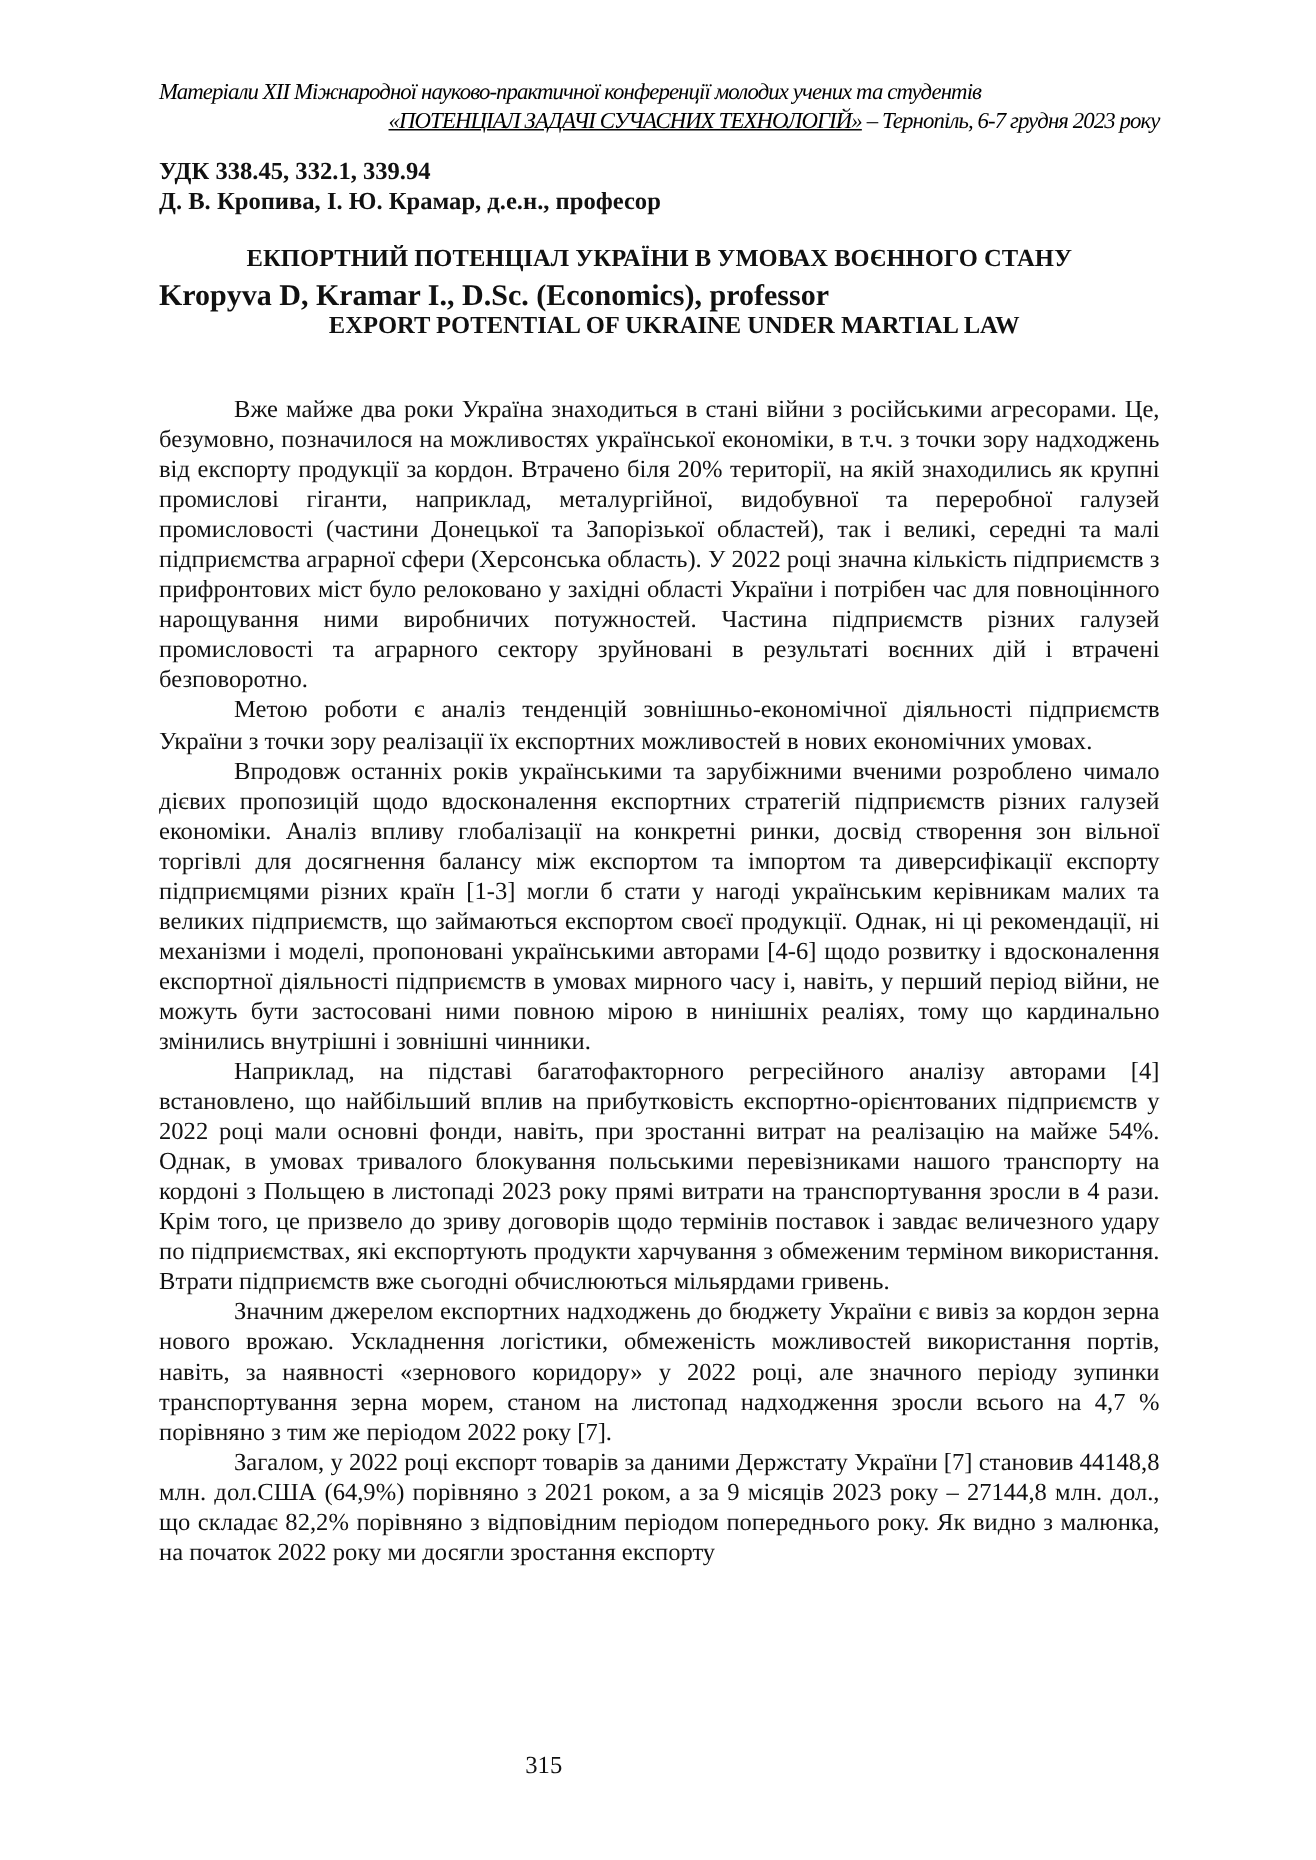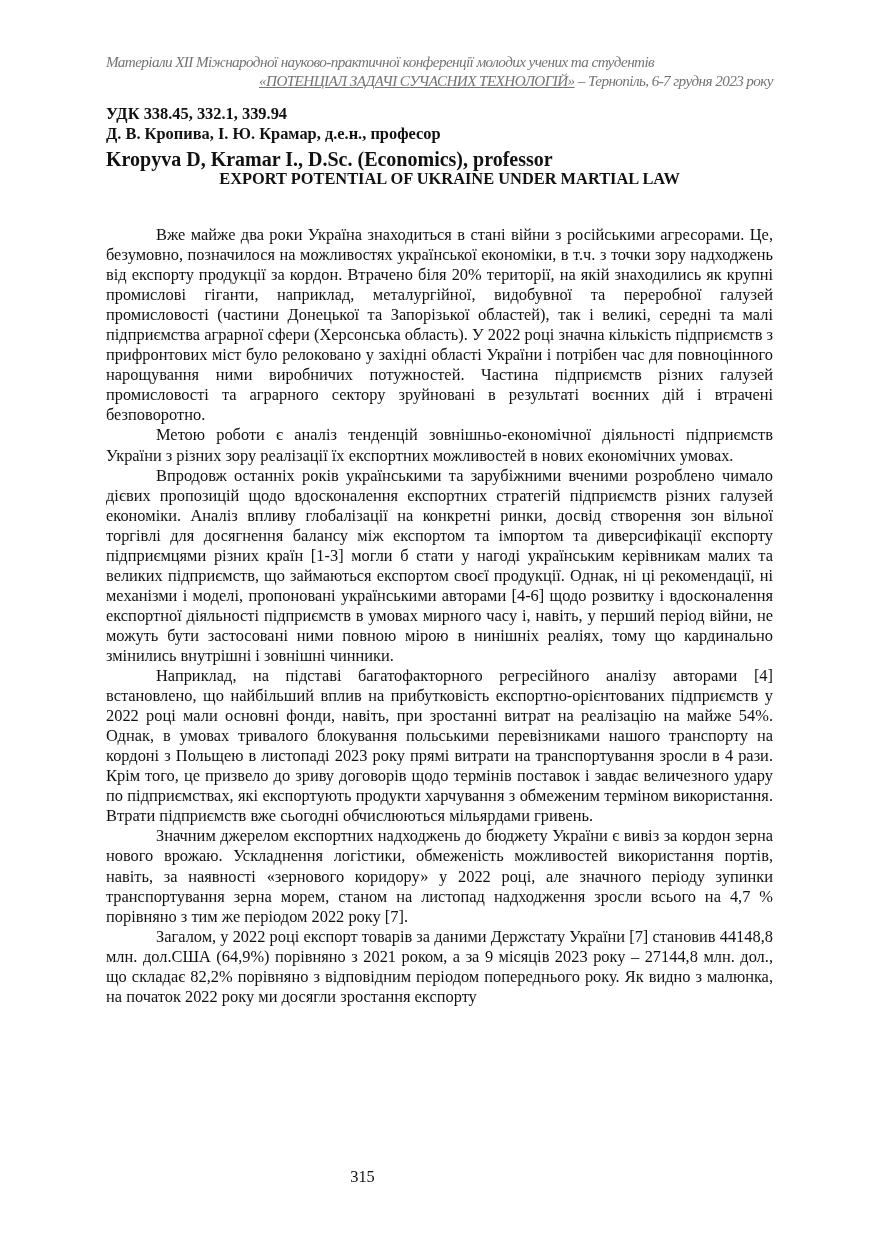--- a/index.html
+++ b/index.html
@@ -1,18 +1,18 @@
 <!DOCTYPE html>
 <html><head>
 <meta charset="utf-8">
 <style>
   html, body { margin:0; padding:0; background:#ffffff; }
   body { width:877px; height:1240px; position:relative; overflow:hidden; color:#111; }
   .page { position:absolute; left:106px; top:52px; width:667px; font-family:"Liberation Serif", serif; }
-  .hdr { font-style:italic; font-size:15.2px; line-height:19px; letter-spacing:-0.6px; color:#737373; }
+  .hdr { font-style:italic; font-size:15.2px; line-height:19px; letter-spacing:-0.6px; color:#000000; }
   .hdr .l1 { text-align:left; }
   .hdr .l2 { text-align:right; }
   .hdr u { text-decoration:underline; }
   .udk { margin-top:14px; font-weight:bold; font-size:16.4px; line-height:20px;font-family:Liberation Serif, serif; }
   .authors { font-weight:bold; font-size:16.4px; line-height:20px; }
   .affil { font-size:16.4px; line-height:20px; }
   .title-ua { margin-top:18px; text-align:center; font-weight:bold; font-size:16.4px; line-height:20px; }
   .authors-en { margin-top:5px; font-weight:bold; font-size:20px; line-height:20px; }
   .title-en { text-align:center; font-weight:bold; font-size:16.4px; line-height:20px; padding-left:20px; }
   .body { margin-top:36px; font-size:16.4px; line-height:20.05px; text-align:justify; }
@@ -24,27 +24,28 @@
 
 <div class="page">
   <div class="hdr">
     <div class="l1">Матеріали XII Міжнародної науково-практичної конференції молодих учених та студентів</div>
     <div class="l2"><u>«ПОТЕНЦІАЛ ЗАДАЧІ СУЧАСНИХ ТЕХНОЛОГІЙ»</u><span> – Тернопіль, 6-7 грудня 2023 року</span></div>
   </div>
 
   <div class="udk">УДК 338.45, 332.1, 339.94</div>
   <div class="authors">Д. В. Кропива, І. Ю. Крамар, д.е.н., професор</div>
 
+  <div class="title-ua">ЕКПОРТНИЙ ПОТЕНЦІАЛ УКРАЇНИ В УМОВАХ ВОЄННОГО СТАНУ</div>
 
   <div class="authors-en">Kropyva D, Kramar I., D.Sc. (Economics), professor</div>
   <div class="title-en">EXPORT POTENTIAL OF UKRAINE UNDER MARTIAL LAW</div>
 
   <div class="body">
     <p>Вже майже два роки Україна знаходиться в стані війни з російськими агресорами. Це, безумовно, позначилося на можливостях української економіки, в т.ч. з точки зору надходжень від експорту продукції за кордон. Втрачено біля 20% території, на якій знаходились як крупні промислові гіганти, наприклад, металургійної, видобувної та переробної галузей промисловості (частини Донецької та Запорізької областей), так і великі, середні  та малі підприємства аграрної сфери (Херсонська область). У 2022 році значна кількість  підприємств з прифронтових міст було релоковано у західні області України і потрібен час для повноцінного нарощування ними виробничих потужностей. Частина підприємств різних галузей промисловості та аграрного сектору зруйновані в результаті воєнних дій і втрачені безповоротно.</p>
-    <p>Метою роботи є аналіз тенденцій  зовнішньо-економічної діяльності підприємств України з різних зору реалізації їх експортних можливостей в нових економічних умовах.</p>
+    <p>Метою роботи є аналіз тенденцій  зовнішньо-економічної діяльності підприємств України з точки зору реалізації їх експортних можливостей в нових економічних умовах.</p>
     <p>Впродовж останніх років українськими та зарубіжними вченими розроблено чимало дієвих пропозицій щодо вдосконалення експортних стратегій підприємств різних галузей економіки. Аналіз впливу глобалізації на конкретні ринки, досвід створення зон вільної торгівлі для досягнення балансу між експортом та імпортом та диверсифікації експорту підприємцями різних країн [1-3] могли б стати у нагоді українським керівникам малих та великих підприємств, що займаються експортом своєї продукції. Однак, ні ці рекомендації, ні механізми і моделі, пропоновані українськими авторами [4-6] щодо розвитку і вдосконалення експортної діяльності підприємств в умовах мирного часу і, навіть, у перший період війни, не можуть бути застосовані ними повною мірою в нинішніх реаліях, тому що кардинально змінились внутрішні і зовнішні чинники.</p>
     <p>Наприклад, на підставі багатофакторного регресійного аналізу авторами [4] встановлено, що найбільший вплив на прибутковість експортно-орієнтованих підприємств у 2022 році мали основні фонди, навіть, при зростанні витрат на реалізацію на майже 54%. Однак, в умовах тривалого блокування польськими перевізниками нашого транспорту на кордоні з Польщею в листопаді 2023 року прямі витрати на транспортування зросли в 4 рази. Крім того, це призвело до зриву договорів щодо термінів поставок і завдає величезного удару по підприємствах, які експортують продукти харчування з обмеженим терміном використання. Втрати підприємств вже сьогодні обчислюються мільярдами гривень.</p>
     <p>Значним джерелом експортних надходжень до бюджету України є вивіз за кордон зерна нового врожаю. Ускладнення логістики, обмеженість можливостей використання портів, навіть, за наявності «зернового коридору» у 2022 році, але значного періоду зупинки  транспортування зерна морем, станом на листопад надходження зросли всього на 4,7 % порівняно з тим же періодом 2022 року [7].</p>
     <p>Загалом, у 2022 році експорт товарів за даними Держстату України [7] становив 44148,8 млн. дол.США (64,9%) порівняно з 2021 роком, а за 9 місяців 2023 року  – 27144,8 млн. дол., що складає 82,2% порівняно з відповідним періодом попереднього року. Як видно з малюнка,  на  початок 2022 року ми досягли зростання  експорту</p>
   </div>
 </div>
 
 <div class="pagenum">315</div>
 
 </body></html>

